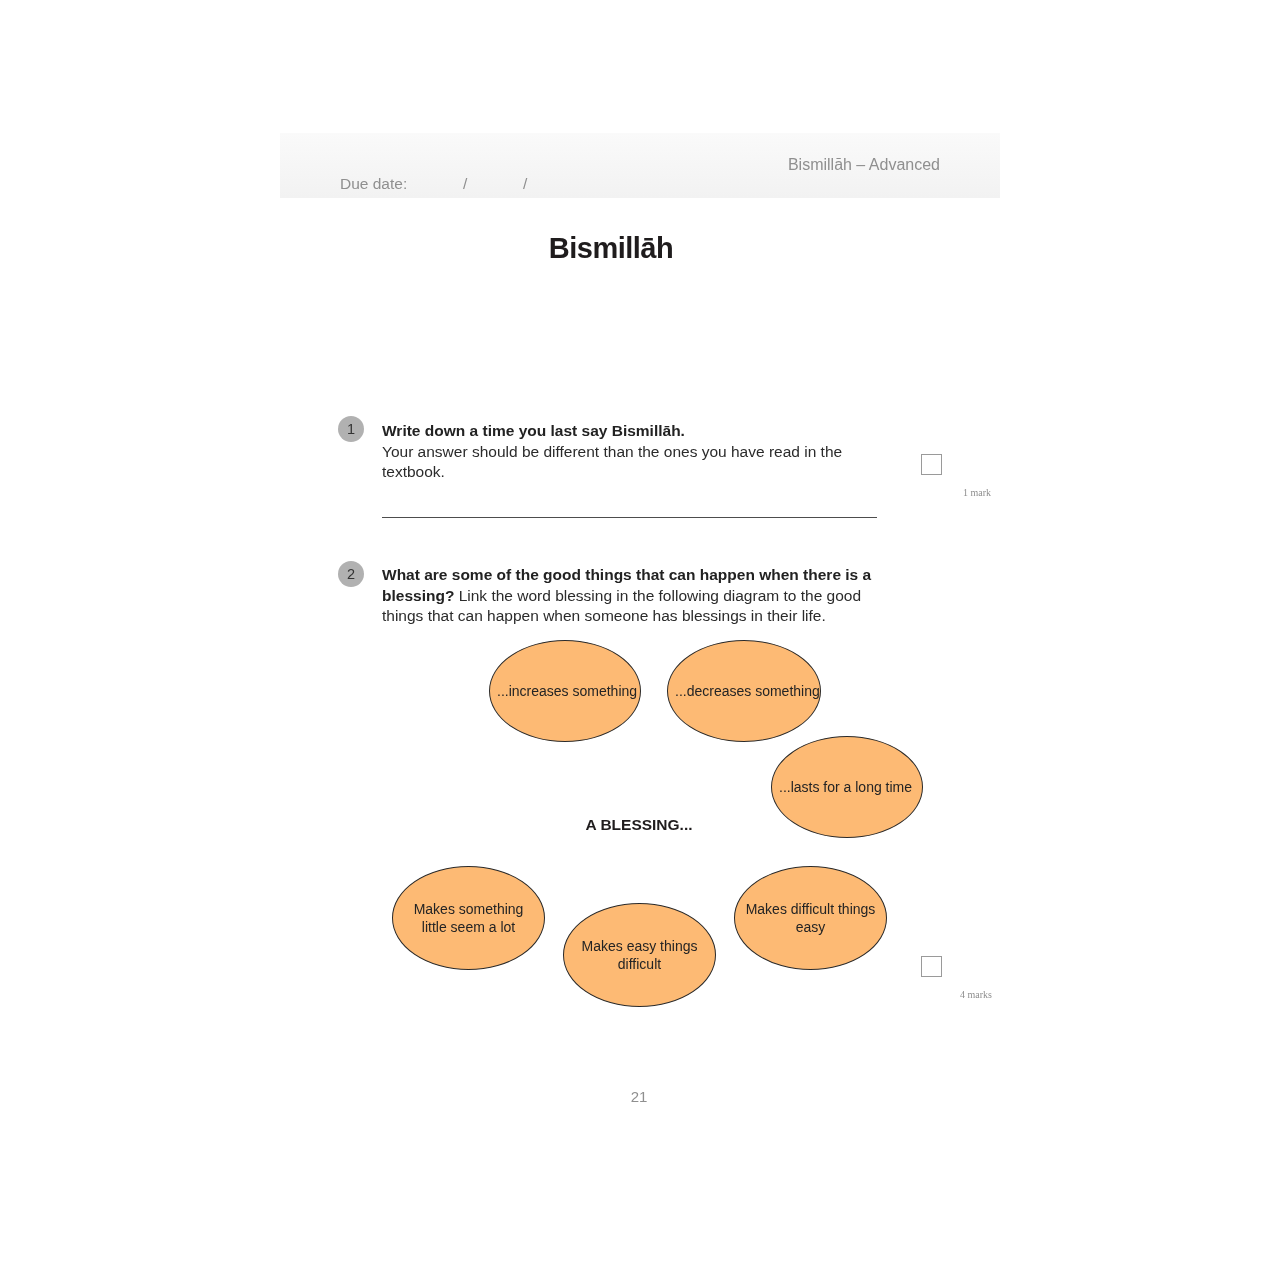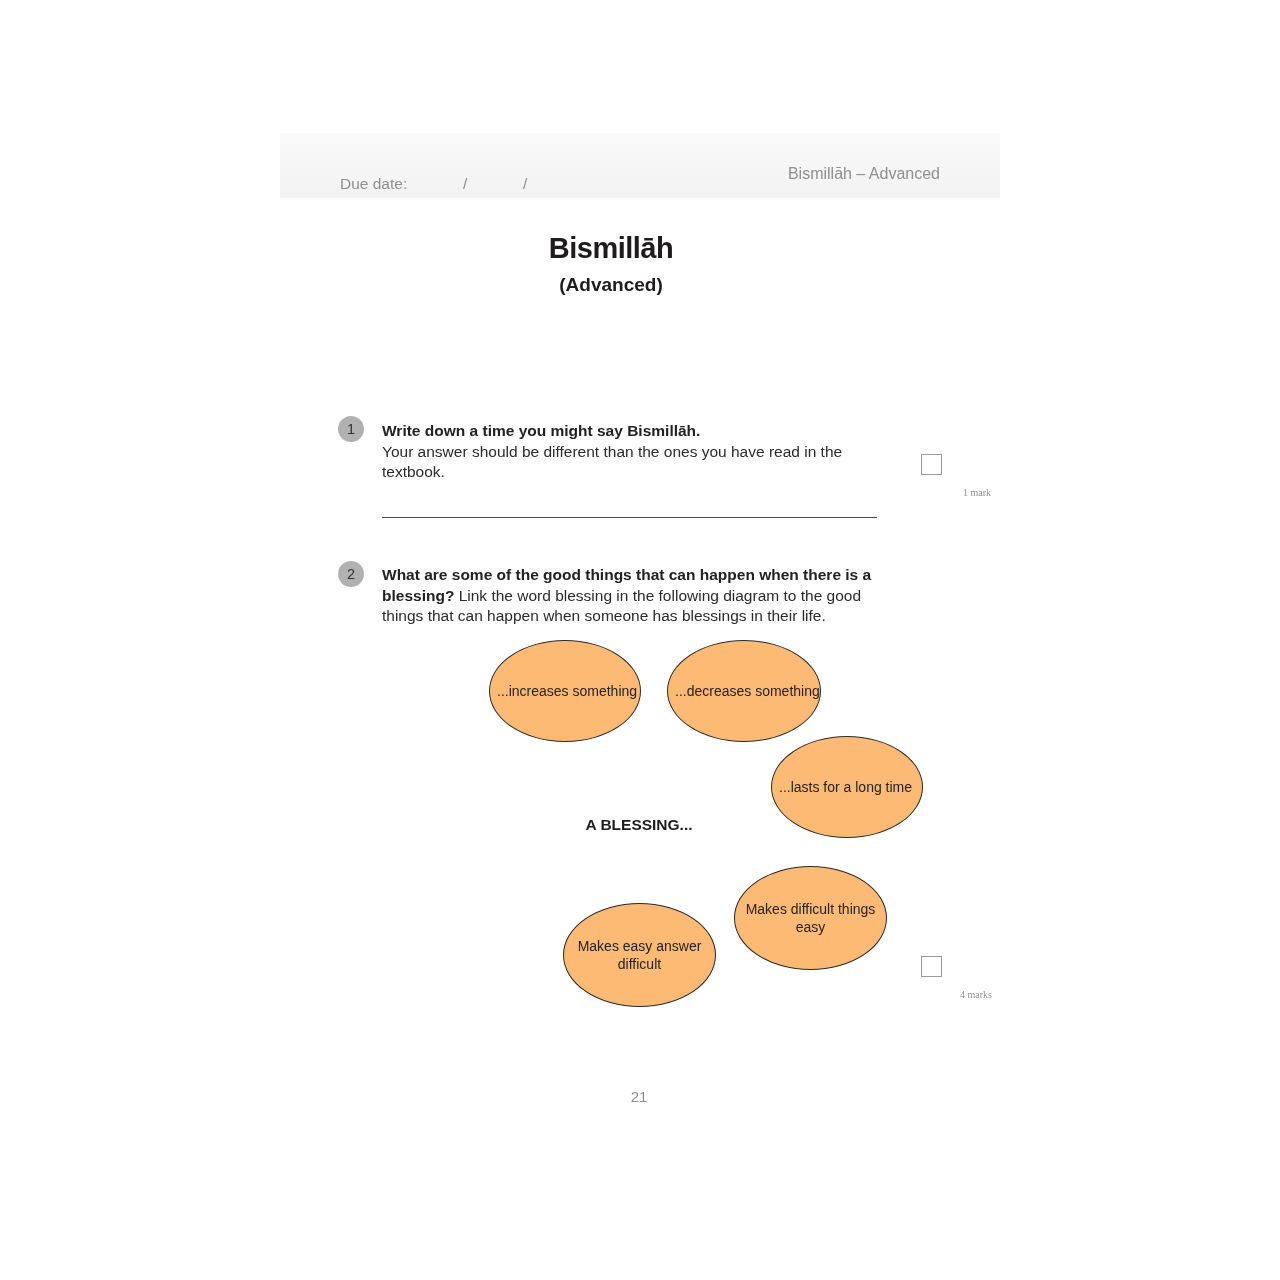--- a/index.html
+++ b/index.html
@@ -26,21 +26,21 @@
     position: absolute;
     left: 60px; top: 42px;
     font-size: 15.5px;
     color: #8f8f8f;
   }
   .slash { position: absolute; top: 42px; font-size: 15.5px; color: #8f8f8f; }
   .slash-1 { left: 183px; }
   .slash-2 { left: 243px; }
   .running-title {
     position: absolute;
-    right: 60px; top: 32px;
+    right: 60px; top: 23px;
     font-size: 16px;
     color: #8f8f8f;
   }
   
   .title-wrap {
     position: absolute;
     left: 280px; top: 232px;
     width: 662px;
     text-align: center;
   }
@@ -158,28 +158,27 @@
 
   <div class="header-bar">
     <span class="due-date-label">Due date:</span>
     <span class="slash slash-1">/</span>
     <span class="slash slash-2">/</span>
     <span class="running-title">Bismillāh – Advanced</span>
   </div>
 
   <div class="title-wrap">
     <div class="main-title">Bismillāh</div>
-    <div class="subtitle">(Advanced)</div>
   </div>
 
   <div class="q-circle q1-circle">
     <span>1</span>
   </div>
   <div class="q-text q1-text">
-    <span class="q-bold block">Write down a time you might say Bismillāh.</span>
+    <span class="q-bold block">Write down a time you last say Bismillāh.</span>
     <span>Your answer should be different than the ones you have read in the textbook.</span>
   </div>
   <div class="mark-box mark-box-1"></div>
   <div class="marks-label marks-1">1 mark</div>
   <div class="answer-line"></div>
 
   <div class="q-circle q2-circle">
     <span>2</span>
   </div>
   <div class="q-text q2-text">
@@ -192,22 +191,25 @@
   <div class="bubble bubble-increases">
     <span class="nowrap">...increases something</span>
   </div>
   <div class="bubble bubble-decreases">
     <span class="nowrap">...decreases something</span>
   </div>
   <div class="bubble bubble-lasts-long">
     <span>...lasts for a long time</span>
   </div>
   <div class="center-label">A BLESSING...</div>
+  <div class="bubble bubble-little-lot">
+    <span>Makes something little seem a lot</span>
+  </div>
   <div class="bubble bubble-easy-difficult">
-    <span>Makes easy answer difficult</span>
+    <span>Makes easy things difficult</span>
   </div>
   <div class="bubble bubble-difficult-easy">
     <span>Makes difficult things easy</span>
   </div>
 
   <div class="page-number">21</div>
 
 </div>
 
 </body></html>

